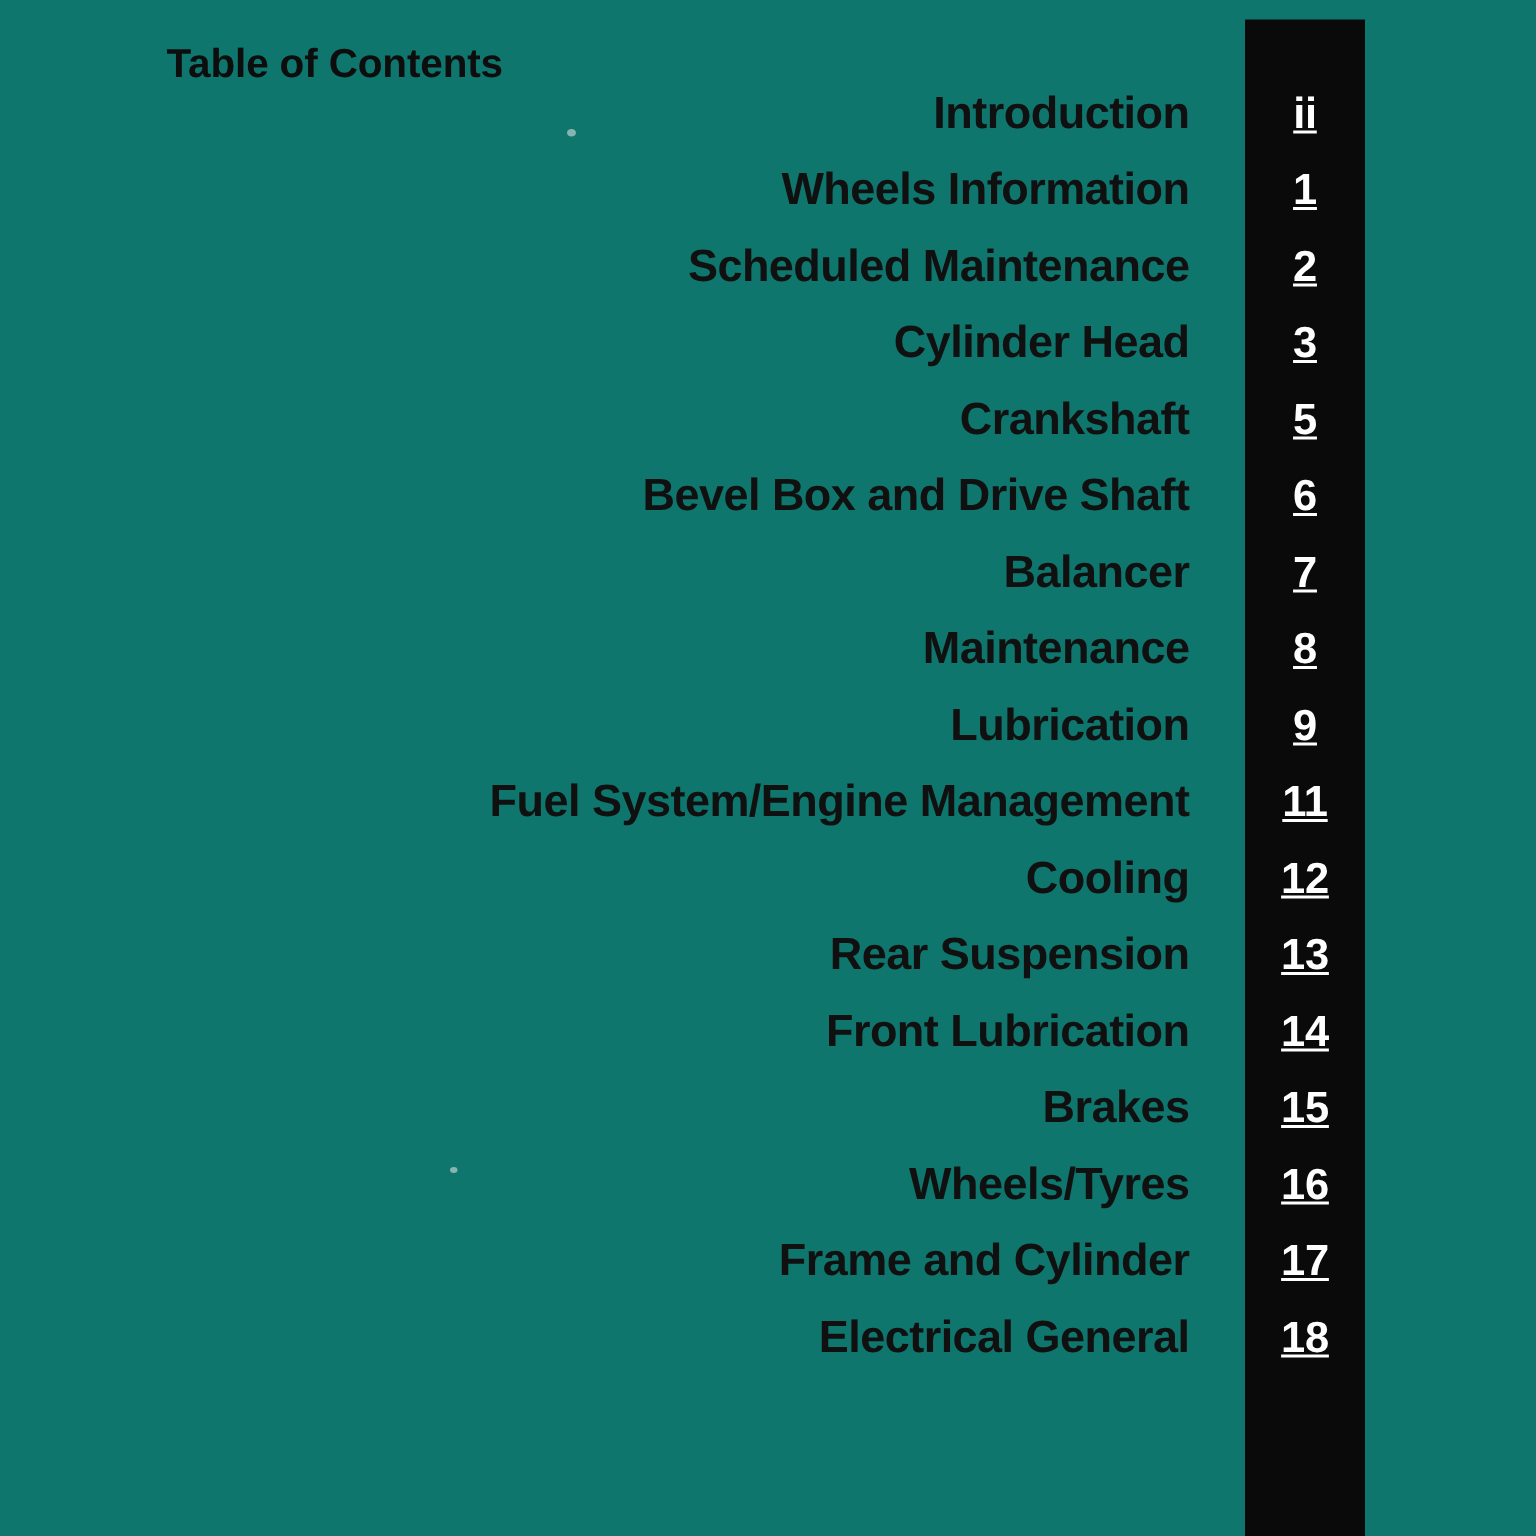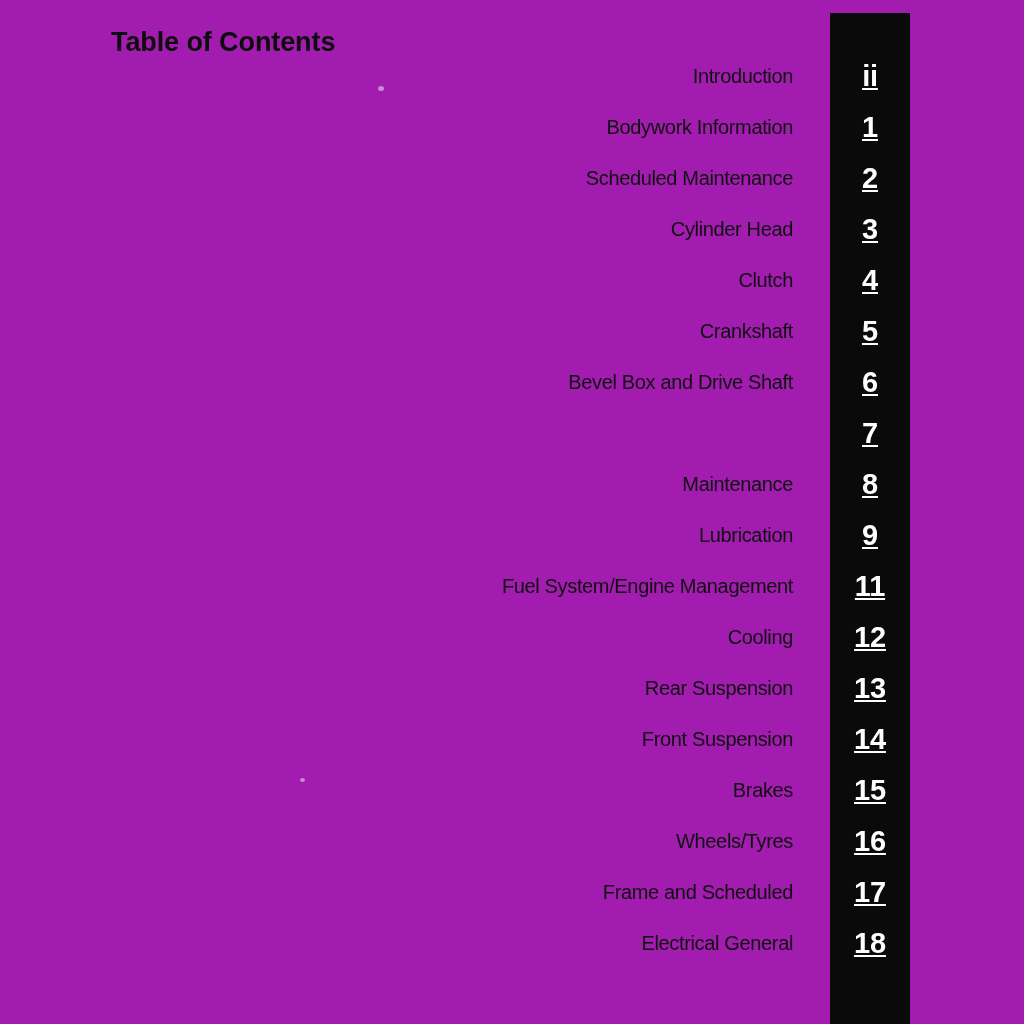--- a/index.html
+++ b/index.html
@@ -12,21 +12,21 @@
     background: #ffffff;
     font-family: "Liberation Sans", sans-serif;
     overflow: hidden;
     position: relative;
   }
 
   #page {
     position: relative;
     width: 1024px;
     height: 1024px;
-    background: #a21caf;
+    background: #0f766e;
   }
 
   
   #toc-title {
     position: absolute;
     left: 111px;
     top: 8px;
     font-size: 27px;
     font-weight: bold;
     color: #0d0d0d;
@@ -58,22 +58,22 @@
     height: 51px;
     width: 1024px;
   }
 
   .toc-entry-title {
     position: absolute;
     left: 0px;
     top: 0px;
     width: 793px;
     text-align: right;
-    font-size: 20px;
-    font-weight: normal;
+    font-size: 30px;
+    font-weight: bold;
     color: #101010;
     line-height: 42px;
     letter-spacing: -0.35px;
     white-space: nowrap;
   }
 
   .toc-entry-page {
     position: absolute;
     left: 830px;
     top: 0px;
@@ -107,44 +107,41 @@
 
   <div class="scan-speck" style="left:378px; top:86px; width:6px; height:5px;"></div>
   <div class="scan-speck" style="left:300px; top:778px; width:5px; height:4px;"></div>
 
   <div id="toc-entries">
       <div class="toc-row">
         <div class="toc-entry-title">Introduction</div>
         <div class="toc-entry-page">ii</div>
       </div>
       <div class="toc-row">
-        <div class="toc-entry-title">Bodywork Information</div>
+        <div class="toc-entry-title">Wheels Information</div>
         <div class="toc-entry-page">1</div>
       </div>
       <div class="toc-row">
         <div class="toc-entry-title">Scheduled Maintenance</div>
         <div class="toc-entry-page">2</div>
       </div>
       <div class="toc-row">
         <div class="toc-entry-title">Cylinder Head</div>
         <div class="toc-entry-page">3</div>
       </div>
       <div class="toc-row">
-        <div class="toc-entry-title">Clutch</div>
-        <div class="toc-entry-page">4</div>
-      </div>
-      <div class="toc-row">
         <div class="toc-entry-title">Crankshaft</div>
         <div class="toc-entry-page">5</div>
       </div>
       <div class="toc-row">
         <div class="toc-entry-title">Bevel Box and Drive Shaft</div>
         <div class="toc-entry-page">6</div>
       </div>
       <div class="toc-row">
+        <div class="toc-entry-title">Balancer</div>
         <div class="toc-entry-page">7</div>
       </div>
       <div class="toc-row">
         <div class="toc-entry-title">Maintenance</div>
         <div class="toc-entry-page">8</div>
       </div>
       <div class="toc-row">
         <div class="toc-entry-title">Lubrication</div>
         <div class="toc-entry-page">9</div>
       </div>
@@ -154,33 +151,33 @@
       </div>
       <div class="toc-row">
         <div class="toc-entry-title">Cooling</div>
         <div class="toc-entry-page">12</div>
       </div>
       <div class="toc-row">
         <div class="toc-entry-title">Rear Suspension</div>
         <div class="toc-entry-page">13</div>
       </div>
       <div class="toc-row">
-        <div class="toc-entry-title">Front Suspension</div>
+        <div class="toc-entry-title">Front Lubrication</div>
         <div class="toc-entry-page">14</div>
       </div>
       <div class="toc-row">
         <div class="toc-entry-title">Brakes</div>
         <div class="toc-entry-page">15</div>
       </div>
       <div class="toc-row">
         <div class="toc-entry-title">Wheels/Tyres</div>
         <div class="toc-entry-page">16</div>
       </div>
       <div class="toc-row">
-        <div class="toc-entry-title">Frame and Scheduled</div>
+        <div class="toc-entry-title">Frame and Cylinder</div>
         <div class="toc-entry-page">17</div>
       </div>
       <div class="toc-row">
         <div class="toc-entry-title">Electrical General</div>
         <div class="toc-entry-page">18</div>
       </div>
     </div>
 
 </div>
 

